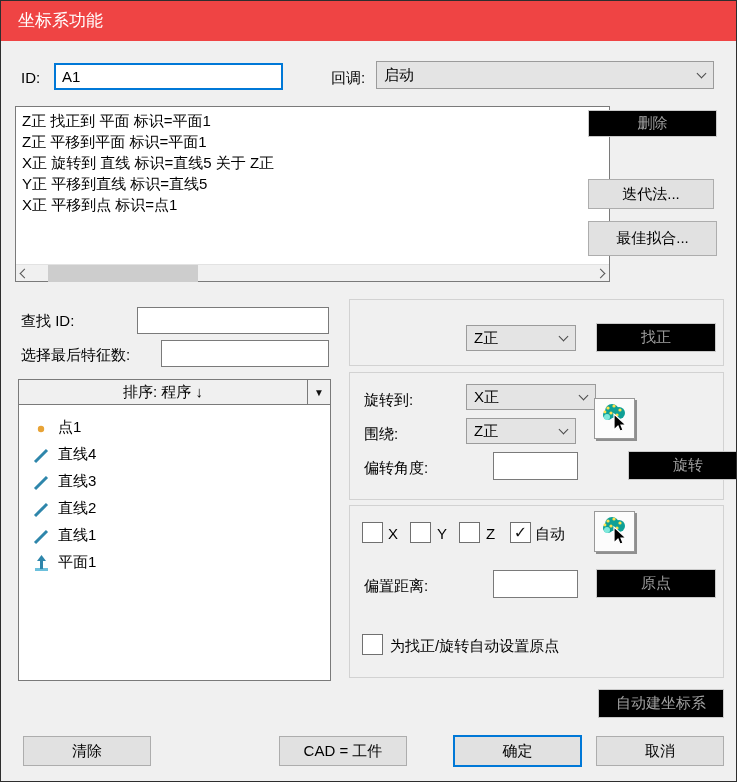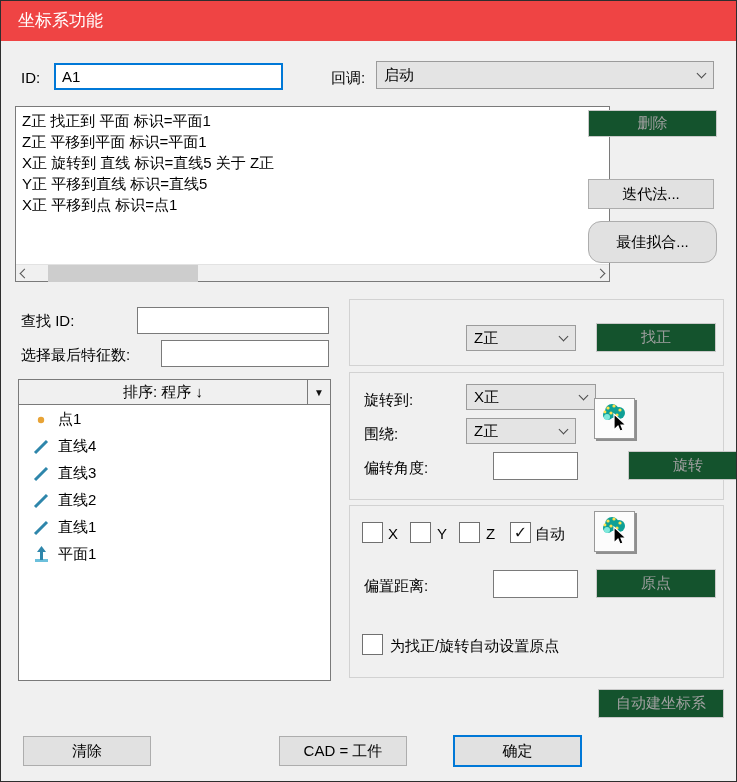--- a/index.html
+++ b/index.html
@@ -9,38 +9,38 @@
     font-size:17px;line-height:40px;padding-left:17px;}
   .lbl{position:absolute;font-size:15px;color:#000;white-space:nowrap;}
   .txt{position:absolute;background:#fff;border:1px solid #7A7A7A;font-size:15px;padding:0 6px;color:#000;outline:none;}
   .txt.focused{border:2px solid #0078D7;}
   .combo{position:absolute;background:#E4E4E4;border:1px solid #9B9B9B;display:flex;align-items:center;
     justify-content:space-between;font-size:15px;padding:0 8px 0 7px;cursor:default;}
   .chev{display:inline-block;width:7px;height:7px;border-right:1.6px solid #4A4A4A;border-bottom:1.6px solid #4A4A4A;
     transform:rotate(45deg);margin-top:-4px;}
   .btn{position:absolute;background:#E1E1E1;border:1px solid #ADADAD;font-size:15px;color:#000;
     display:flex;align-items:center;justify-content:center;cursor:default;}
-  .btn.disabled{background:#14532d;border-color:#C9C9C9;color:#A0A0A0;}
+  .btn.disabled{background:#000000;border-color:#C9C9C9;color:#A0A0A0;}
   .btn.default{border:2px solid #0078D7;}
   .listbox{position:absolute;left:14px;top:105px;width:595px;height:176px;background:#fff;border:1px solid #7A7A7A;}
   .cmd-items{position:absolute;left:0;top:0;right:0;bottom:17px;overflow:hidden;padding:3px 0 0 6px;}
   .cmd-line{font-size:15px;line-height:21px;white-space:nowrap;color:#000;}
   .hscroll{position:absolute;left:0;right:0;bottom:0;height:17px;background:#F0F0F0;border-top:1px solid #E2E2E2;}
   .hs-arrow{position:absolute;top:0;width:17px;height:17px;display:flex;align-items:center;justify-content:center;}
   .hs-arrow .chev{border-color:#555;margin-top:0;}
   .hs-thumb{position:absolute;top:0;height:17px;background:#CDCDCD;}
   .groupbox{position:absolute;border:1px solid #D2D2D2;background:#F0F0F0;}
   .sortbar{position:absolute;left:17px;top:378px;width:313px;height:26px;background:#F0F0F0;border:1px solid #7A7A7A;
     font-size:15px;display:flex;align-items:center;}
   .sortbar .sort-text{flex:1;text-align:center;}
   .sort-dd{width:23px;height:100%;border-left:1px solid #7A7A7A;display:flex;align-items:center;justify-content:center;
     font-size:10px;color:#111;}
   .treebox{position:absolute;left:17px;top:403px;width:313px;height:277px;background:#fff;border:1px solid #7A7A7A;
     padding-top:5px;overflow:hidden;}
-  .tree-row{display:flex;align-items:flex-start;height:27px;padding-left:13px;}
+  .tree-row{display:flex;align-items:flex-end;height:27px;padding-left:13px;}
   .tree-icon{width:18px;height:18px;display:inline-flex;align-items:center;justify-content:center;margin-right:8px;}
   .tree-label{font-size:15px;color:#000;}
   .cb{position:absolute;width:21px;height:21px;background:#fff;border:1px solid #707070;display:flex;
     align-items:center;justify-content:center;font-size:16px;color:#111;cursor:default;}
   .toolbtn{position:absolute;width:41px;height:41px;background:#FCFCFC;border:1px solid #999;
     box-shadow:2px 2px 0 #8F8F8F;display:flex;align-items:center;justify-content:center;cursor:default;}
 </style>
 </head>
 <body>
 
@@ -72,21 +72,21 @@
       </div>
       <div class="hs-thumb" style="left:32px;width:150px;"></div>
       <div class="hs-arrow" style="right:0;">
         <span class="chev" style="transform:rotate(-45deg);"></span>
       </div>
     </div>
   </div>
 
   <div class="btn disabled" style="left:587px;top:109px;width:129px;height:27px;">删除</div>
   <div class="btn" style="left:587px;top:178px;width:126px;height:30px;">迭代法...</div>
-  <div class="btn" style="left:587px;top:220px;width:129px;height:42px;border-radius:13px;">最佳拟合...</div>
+  <div class="btn" style="left:587px;top:220px;width:129px;height:35px;">最佳拟合...</div>
 
   <span class="lbl" style="left:20px;top:311px;">查找 ID:</span>
   <input class="txt" style="left: 136px; top: 306px; width: 192px; height: 27px;" value="">
   <span class="lbl" style="left:20px;top:345px;">选择最后特征数:</span>
   <input class="txt" style="left: 160px; top: 339px; width: 168px; height: 27px;" value="">
 
   <div class="sortbar">
     <span class="sort-text">排序: 程序  ↓</span>
     <span class="sort-dd">
       <span>▼</span>
@@ -216,13 +216,14 @@
   <input class="txt" style="left: 492px; top: 569px; width: 85px; height: 28px;" value="">
   <div class="btn disabled" style="left:595px;top:568px;width:120px;height:29px;">原点</div>
   <div class="cb" style="left:361px;top:633px;"></div>
   <span class="lbl" style="left:389px;top:636px;">为找正/旋转自动设置原点</span>
 
   <div class="btn disabled" style="left:597px;top:688px;width:126px;height:29px;">自动建坐标系</div>
 
   <div class="btn" style="left:22px;top:735px;width:128px;height:30px;">清除</div>
   <div class="btn" style="left:278px;top:735px;width:128px;height:30px;">CAD = 工件</div>
   <div class="btn default" style="left:452px;top:734px;width:129px;height:32px;">确定</div>
+  <div class="btn" style="left:595px;top:735px;width:128px;height:30px;">取消</div>
 </div>
 
 </body></html>

